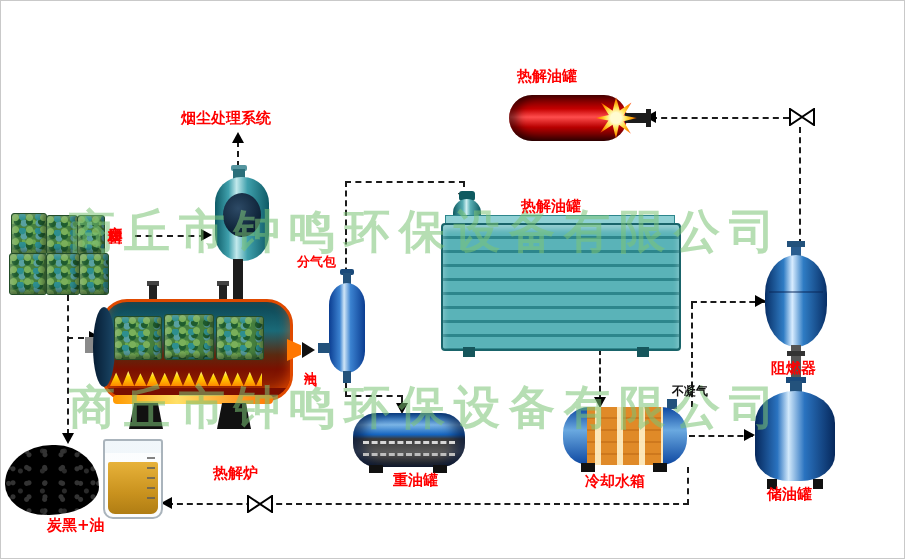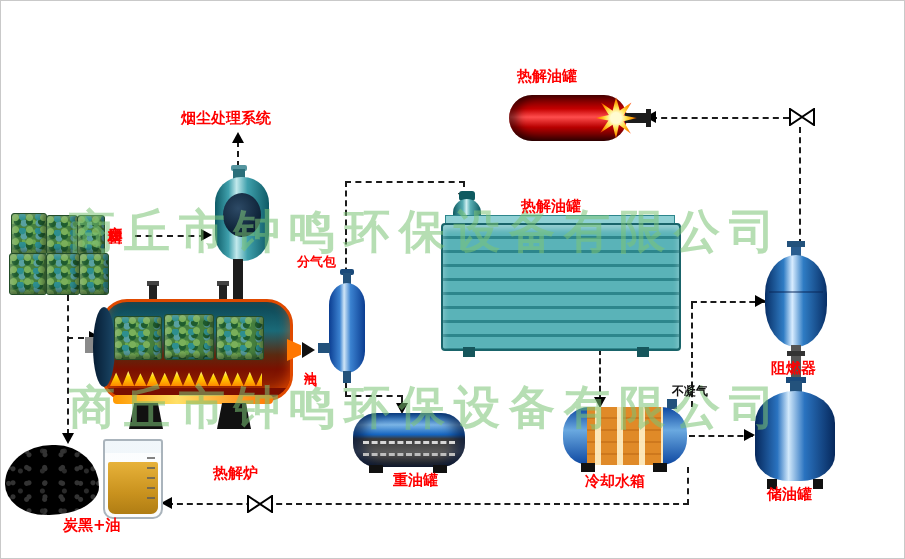--- a/index.html
+++ b/index.html
@@ -235,18 +235,18 @@
   <div class="lbl" style="left:520px;top:196px;">热解油罐</div>
   <div class="lbl small" style="left:296px;top:252px;">分气包</div>
   <div class="lbl vert" style="left:104px;top:212px;">废塑料</div>
   <div class="lbl vert small" style="left:300px;top:360px;">油气</div>
   <div class="lbl" style="left:212px;top:427px;margin-top:36px;">热解炉</div>
   <div class="lbl" style="left:392px;top:470px;">重油罐</div>
   <div class="lbl" style="left:584px;top:471px;">冷却水箱</div>
   <div class="lbl" style="left:770px;top:358px;">阻燃器</div>
   <div class="lbl" style="left:766px;top:484px;">储油罐</div>
   <div class="lbl black" style="left:671px;top:382px;">不凝气</div>
-  <div class="lbl" style="left:62px;top:515px;">炭黑+油</div>
+  <div class="lbl" style="left:46px;top:515px;">炭黑+油</div>
 
   <div class="wm" style="top:200px;">商丘市钟鸣环保设备有限公司</div>
   <div class="wm" style="top:376px;">商丘市钟鸣环保设备有限公司</div>
 
 </div>
 
 </body></html>

